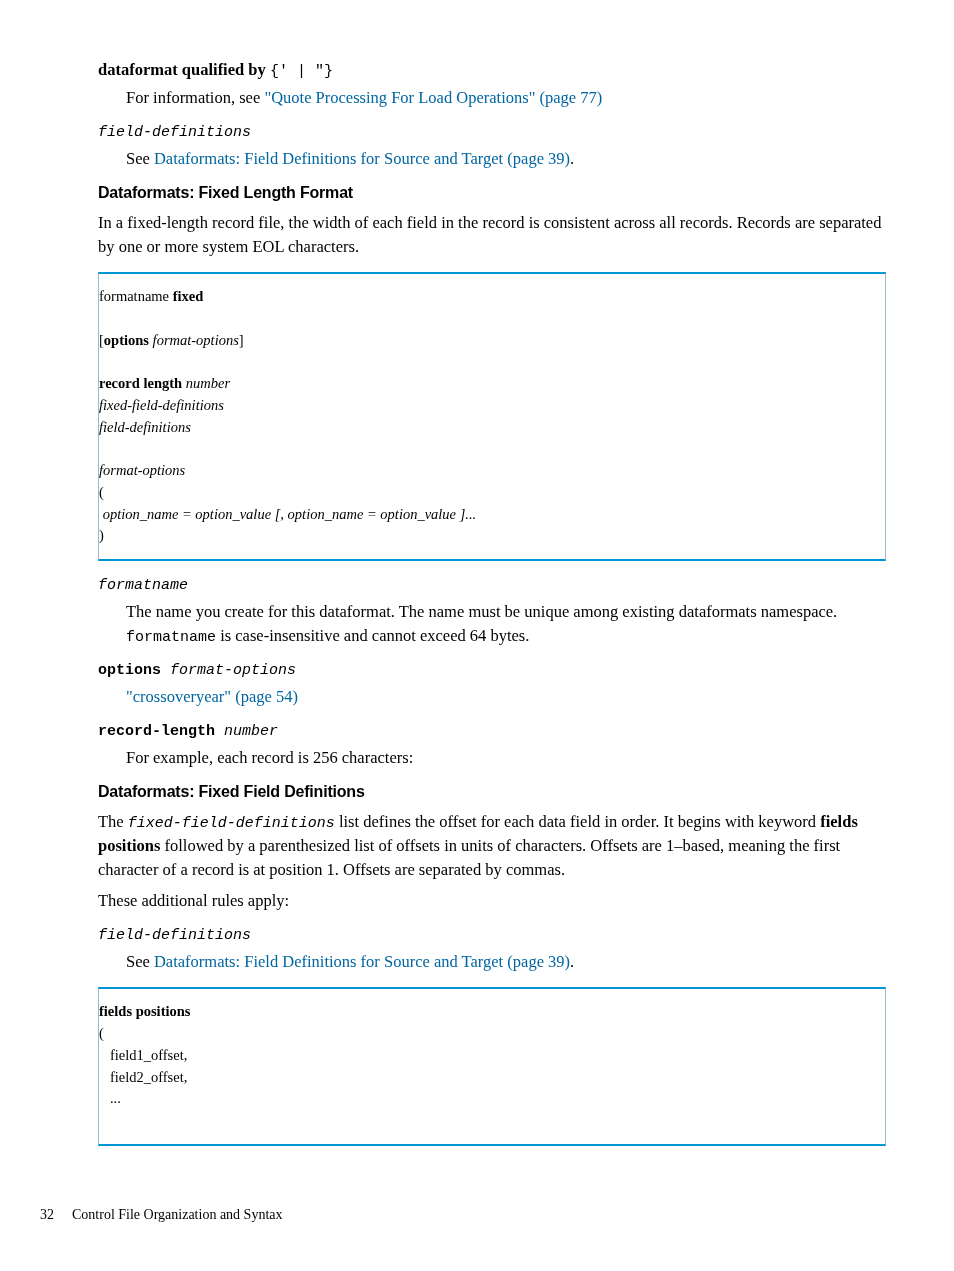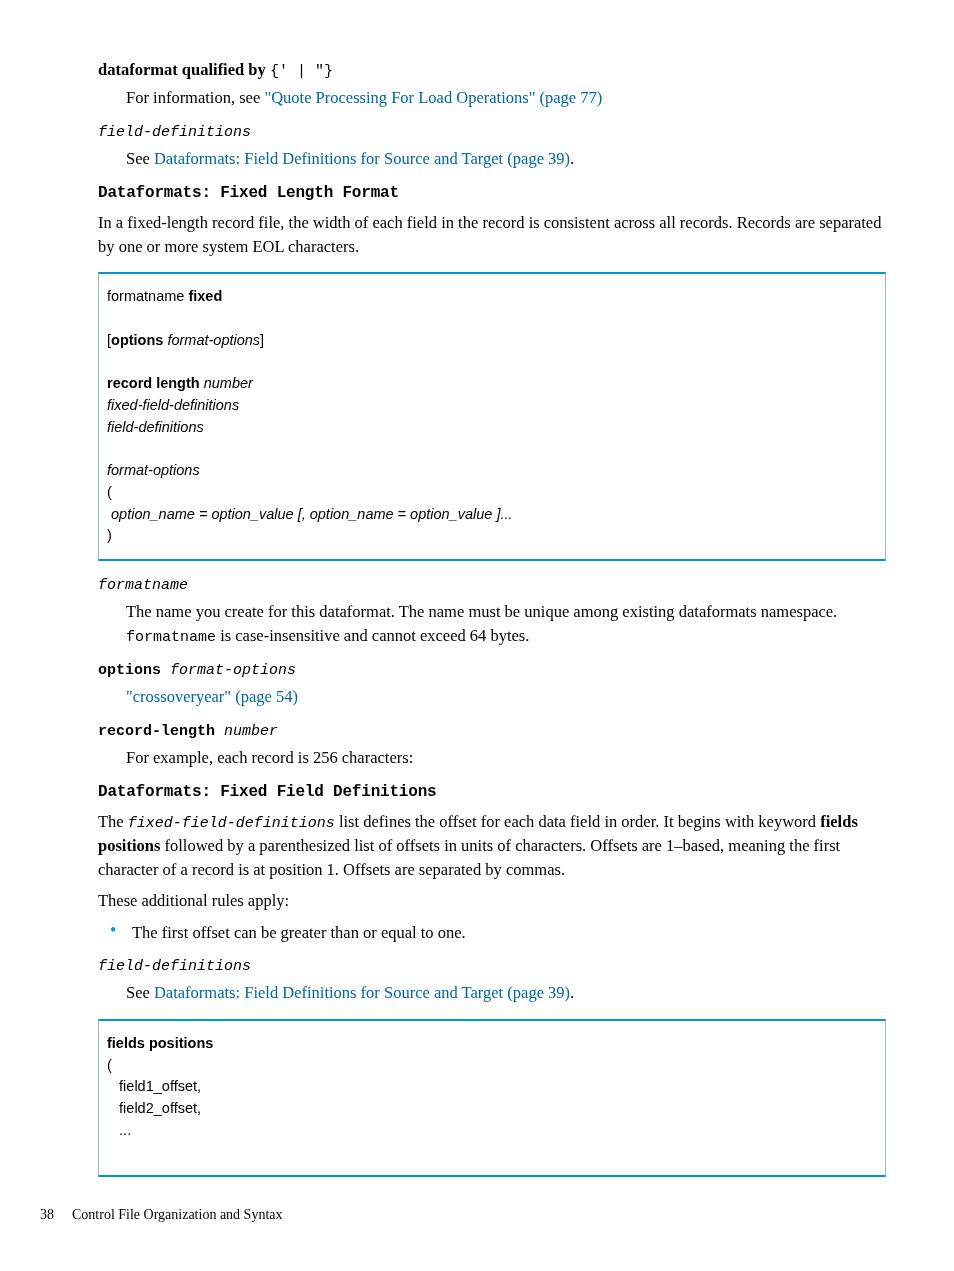--- a/index.html
+++ b/index.html
@@ -27,38 +27,38 @@
   .italic { font-style: italic; }
   .bold { font-weight: bold; }
   .link { color: #0066a1; }
   .dl-term {
     margin: 0 0 4px 0;
   }
   .dl-def {
     margin: 0 0 12px 28px;
   }
   .h3 {
-    font-family: Liberation Mono, monospace;
+    font-family: Liberation Sans, sans-serif;
     font-weight: bold;
     font-size: 16px;
     margin: 8px 0 6px 0;
     letter-spacing: -0.2px;
   }
   .para {
     margin: 0 0 8px 0;
   }
   .codeblock {
     border-top: 2.5px solid #0096d6;
     border-bottom: 2.5px solid #0096d6;
     border-left: 1px solid #9cb9c8;
     border-right: 1px solid #9cb9c8;
     background: #fff;
-    padding: 12px 8px;
+    padding: 12px 0;
     margin: 14px 0;
-    font-family: Liberation Sans, sans-serif;
+    font-family: Liberation Serif, serif;
     font-size: 14.5px;
     line-height: 1.5;
     white-space: pre;
   }
   ul.bullets {
     list-style: none;
     padding: 0;
     margin: 4px 0 12px 0;
   }
   ul.bullets li {
@@ -138,31 +138,30 @@
 
 <div class="h3">Dataformats: Fixed Field Definitions</div>
 
 <div class="para">
   <span>The </span><span class="mono-inline italic">fixed-field-definitions</span><span> list defines the offset for each data field in order. It begins with keyword </span><span class="bold">fields positions</span><span> followed by a parenthesized list of offsets in units of characters. Offsets are 1–based, meaning the first character of a record is at position 1. Offsets are separated by commas.</span>
 </div>
 
 <div class="para">These additional rules apply:</div>
 
 <ul class="bullets">
-  <li>The first offset can be greater than or equal to one.</li>
 </ul>
 
 <div class="dl-term mono italic">field-definitions</div>
 <div class="dl-def">
   <span>See </span><span class="link">Dataformats: Field Definitions for Source and Target (page 39)</span><span>.</span>
 </div>
 
 <div class="codeblock"><span class="bold">fields positions</span>
 <span>(</span>
 <span>   field1_offset,</span>
 <span>   field2_offset,</span>
 <span>   ...</span>
 
 </div>
 
 <div class="footer">
-  <span class="page-num">38</span><span>Control File Organization and Syntax</span>
+  <span class="page-num">32</span><span>Control File Organization and Syntax</span>
 </div>
 
 </body></html>

